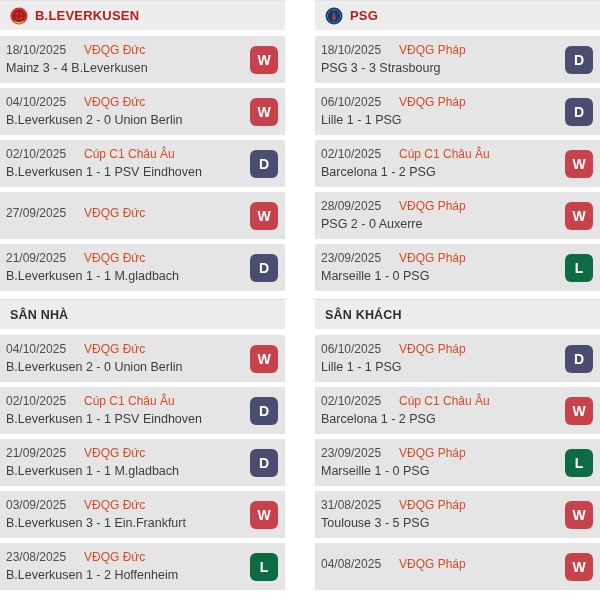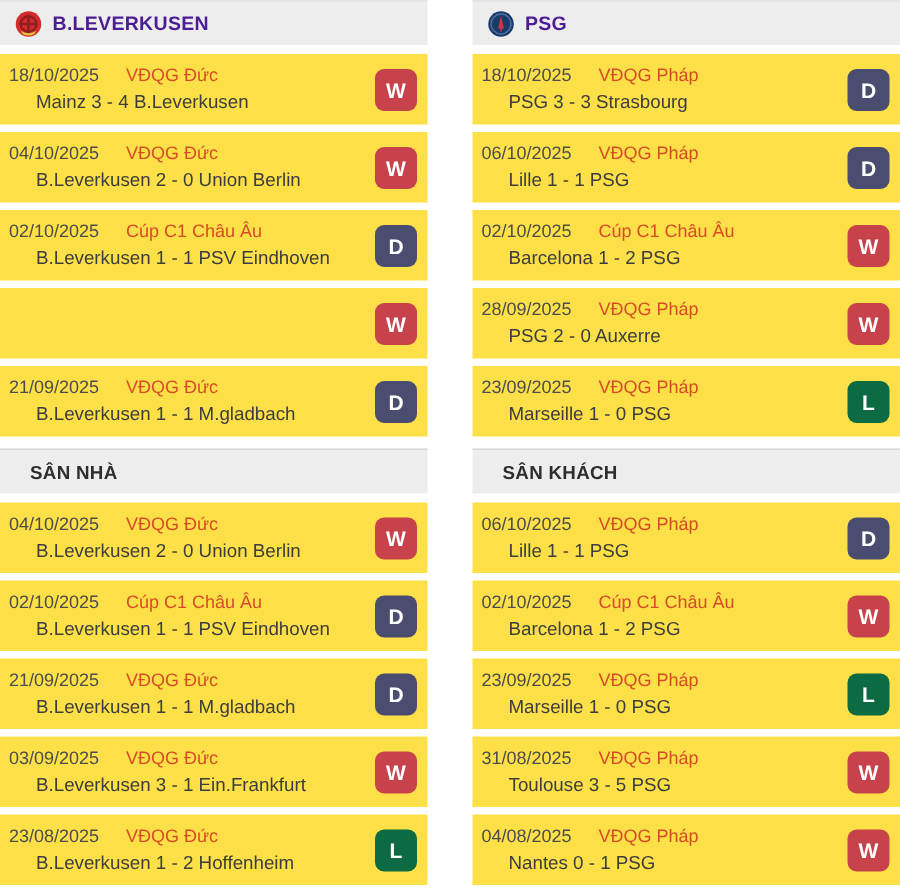--- a/index.html
+++ b/index.html
@@ -9,41 +9,41 @@
     -webkit-font-smoothing: antialiased;
   }
   .wrap { display: flex; gap: 30px; width: 600px; }
   .col { width: 285px; display: flex; flex-direction: column; }
 
   .team-header {
     height: 30px; background: #ededed; border-top: 1px solid #e2e2e2;
     display: flex; align-items: center; gap: 7px; padding: 0 10px;
     box-sizing: border-box; margin-bottom: 6px;
   }
-  .team-name { font-size: 13px; font-weight: bold; color: #4c1d95; letter-spacing: .2px; }
+  .team-name { font-size: 13px; font-weight: bold; color: #b91c1c; letter-spacing: .2px; }
 
   .section-header {
     height: 30px; background: #ededed; border-top: 1px solid #d9d9d9;
-    display: flex; align-items: center; padding: 0 20px;
+    display: flex; align-items: center; padding: 0 10px;
     box-sizing: border-box; margin: 8px 0 6px 0;
   }
   .section-title { font-size: 12.5px; font-weight: bold; color: #2e2e2e; letter-spacing: .2px; }
 
   .list { display: flex; flex-direction: column; gap: 5px; }
 
   .row {
-    height: 47px; background: #fde047;
+    height: 47px; background: #e5e5e5;
     display: flex; align-items: center;
     padding: 0 7px 0 6px; box-sizing: border-box;
   }
   .row-text { flex: 1; min-width: 0; }
   .line1 { font-size: 12px; line-height: 1; margin-bottom: 6px; white-space: nowrap; }
   .date { display: inline-block; width: 72px; color: #4c4c4c; }
   .comp { color: #d74b27; margin-left: 6px; }
-  .line2 { font-size: 12.5px; line-height: 1; color: #3d3d3d; white-space: nowrap; margin-left: 18px; }
+  .line2 { font-size: 12.5px; line-height: 1; color: #3d3d3d; white-space: nowrap; }
 
   .badge {
     width: 28px; height: 28px; border-radius: 6px; flex: 0 0 28px;
     display: flex; align-items: center; justify-content: center;
     color: #ffffff; font-size: 14px; font-weight: bold;
     background: #999;
   }
   .crest { width: 18px; height: 18px; display: block; }
 </style>
 </head>
@@ -86,20 +86,23 @@
     <div class="row-text">
       <div class="line1">
         <span class="date">02/10/2025</span><span class="comp">Cúp C1 Châu Âu</span>
       </div>
       <div class="line2">B.Leverkusen 1 - 1 PSV Eindhoven</div>
     </div>
     <div class="badge" style="background: rgb(75, 77, 112);">D</div>
   </div>
         <div class="row">
     <div class="row-text">
+      <div class="line1">
+        <span class="date">27/09/2025</span><span class="comp">VĐQG Đức</span>
+      </div>
     </div>
     <div class="badge" style="background: rgb(200, 66, 75);">W</div>
   </div>
         <div class="row">
     <div class="row-text">
       <div class="line1">
         <span class="date">21/09/2025</span><span class="comp">VĐQG Đức</span>
       </div>
       <div class="line2">B.Leverkusen 1 - 1 M.gladbach</div>
     </div>
@@ -258,20 +261,19 @@
       </div>
       <div class="line2">Toulouse 3 - 5 PSG</div>
     </div>
     <div class="badge" style="background: rgb(200, 66, 75);">W</div>
   </div>
         <div class="row">
     <div class="row-text">
       <div class="line1">
         <span class="date">04/08/2025</span><span class="comp">VĐQG Pháp</span>
       </div>
-      <div class="line2">Nantes 0 - 1 PSG</div>
     </div>
     <div class="badge" style="background: rgb(200, 66, 75);">W</div>
   </div>
       </div>
   </div>
 
 </div>
 
 </body></html>

